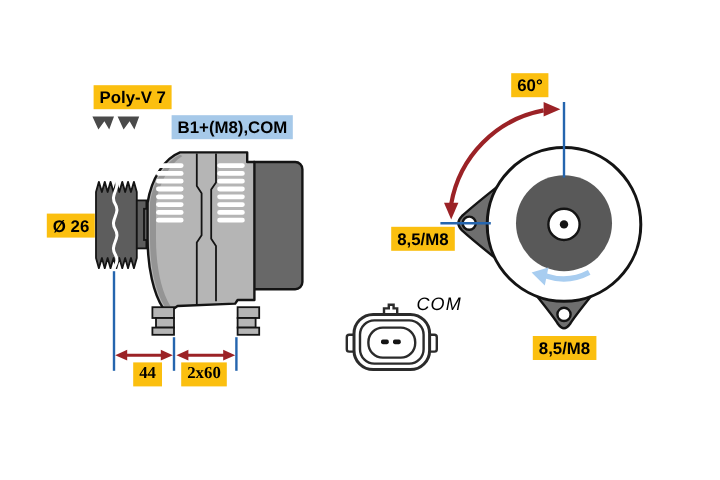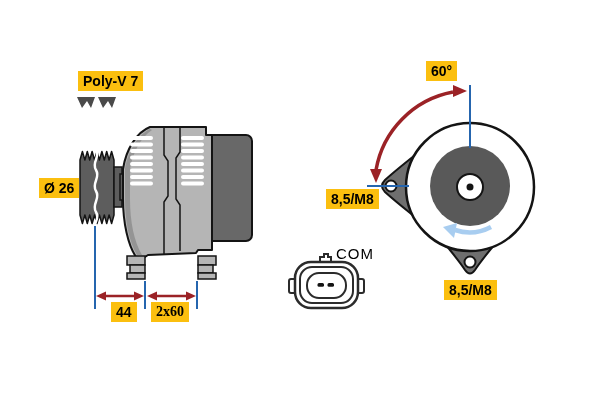--- a/index.html
+++ b/index.html
@@ -131,27 +131,28 @@
       <rect x="307" y="273" width="39" height="25" rx="12" stroke-width="2"></rect>
       <g fill="#141414" stroke="none">
         <rect x="317.5" y="283" width="6.5" height="3.8" rx="1.5"></rect>
         <rect x="327.5" y="283" width="6.5" height="3.8" rx="1.5"></rect>
       </g>
     </g>
   </svg>
 
   <span class="lbl lbl-yellow" style="left:78px;top:71px;">Poly-V 7</span>
 
+  <span class="lbl lbl-blue" style="left:143px;top:96px;">B1+(M8),COM</span>
 
   <span class="lbl lbl-yellow" style="left:39px;top:178px;">Ø 26</span>
 
-  <span class="lbl lbl-yellow" style="left:111px;top:302px;">44</span>
+  <span class="lbl lbl-yellow" style="left:111px;top:302px;font-family:Liberation Serif, serif;">44</span>
 
   <span class="lbl lbl-yellow" style="left:151px;top:302px;font-family:Liberation Serif, serif;">2x60</span>
 
   <span class="lbl lbl-yellow" style="left:426px;top:61px;">60°</span>
 
   <span class="lbl lbl-yellow" style="left:326px;top:189px;">8,5/M8</span>
 
   <span class="lbl lbl-yellow" style="left:444px;top:280px;">8,5/M8</span>
 
-  <span class="lbl lbl-plain" style="left:331px;top:245px;">COM</span>
+  <span class="lbl lbl-plain" style="left:342px;top:245px;font-style:italic;">COM</span>
 </div>
 
 </body></html>

